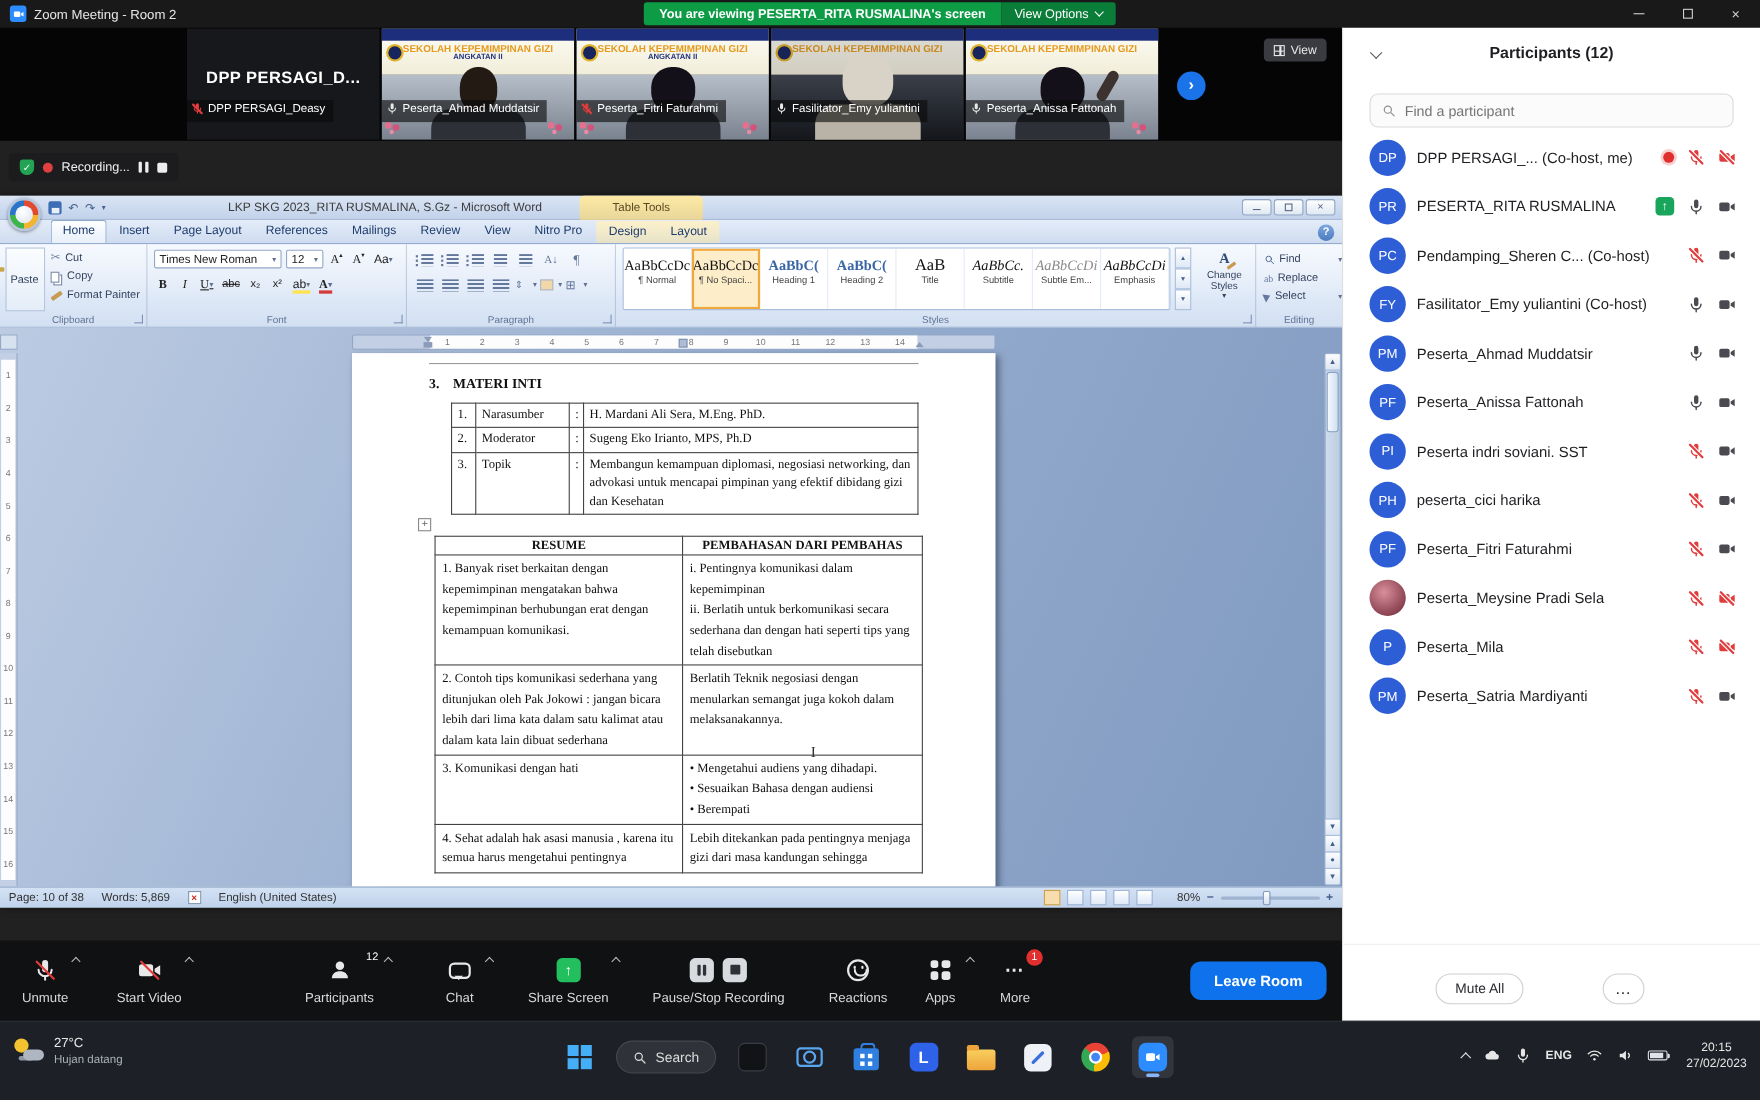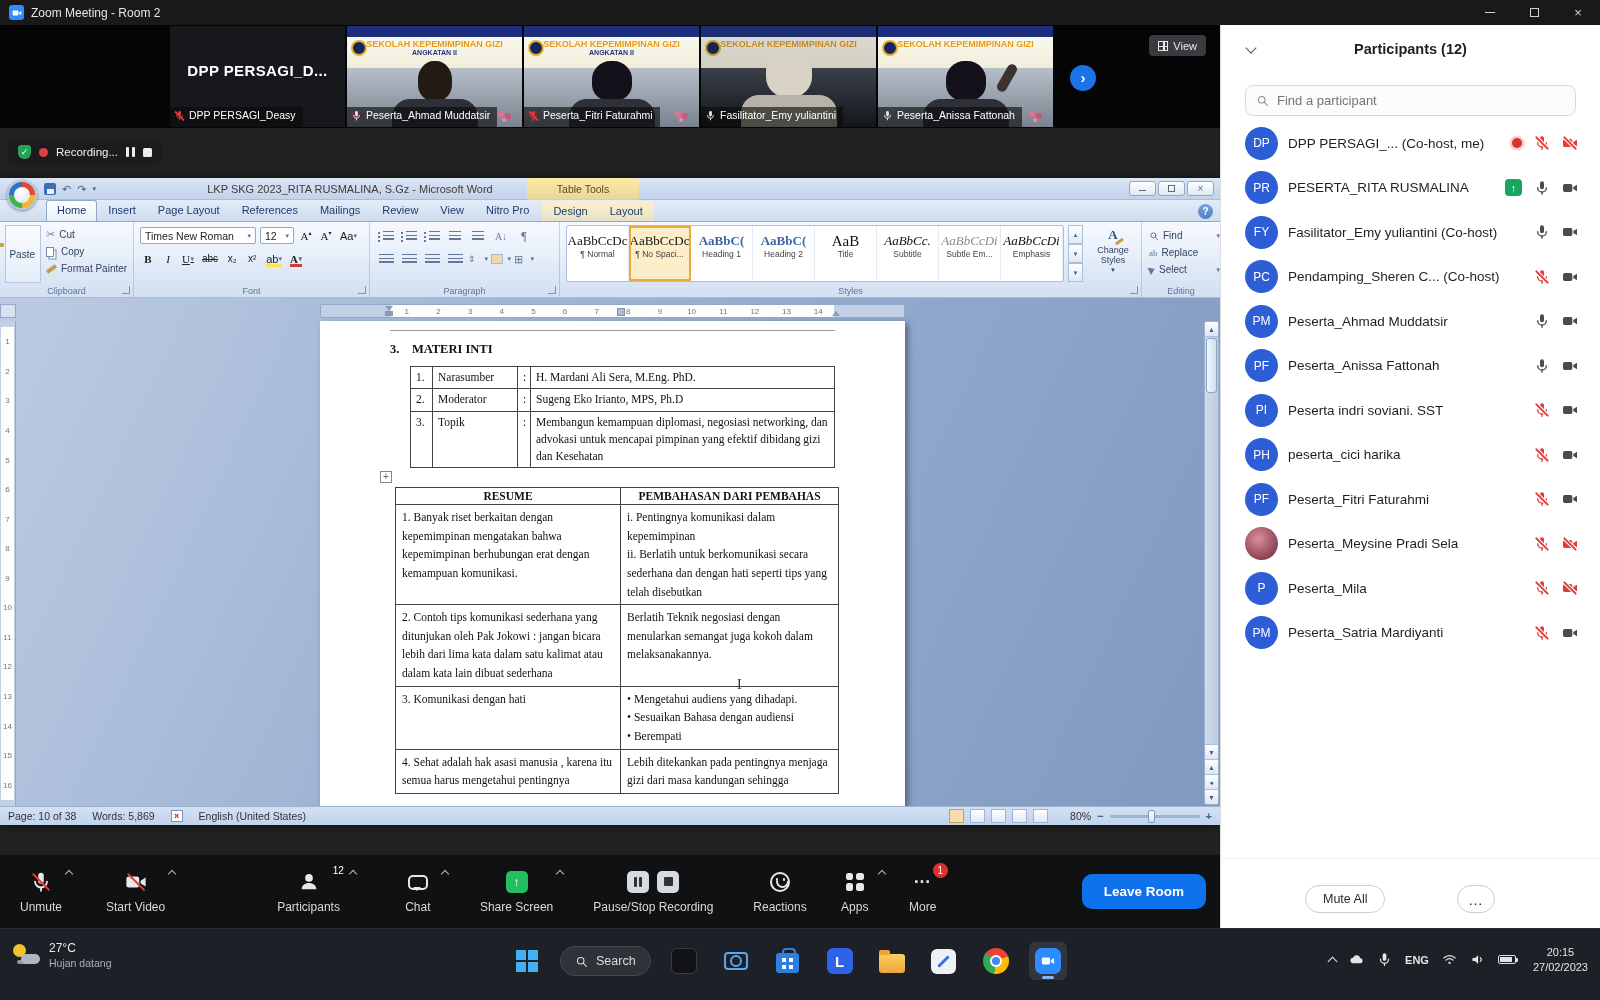--- a/index.html
+++ b/index.html
@@ -39,21 +39,21 @@
 .vperson{position:absolute;left:50%;bottom:0;transform:translateX(-50%);width:100px;height:66px}
 .vhead{position:absolute;left:50%;top:0;transform:translateX(-50%);width:34px;height:40px;border-radius:46% 46% 42% 42%;background:#231a14}
 .vhead.hij-dark{background:#141019;width:40px}
 .vhead.hij-light{background:#d9d2c7;width:46px;height:48px}
 .vshou{position:absolute;left:50%;bottom:-8px;transform:translateX(-50%);width:86px;height:36px;border-radius:18px 18px 0 0;background:#2e3038}
 .vshou.light{background:#b9b2a6}
 .varm{position:absolute;right:4px;top:2px;width:10px;height:30px;border-radius:5px;background:#3c3230;transform:rotate(30deg)}
 .vflower{position:absolute;bottom:3px;width:18px;height:13px}
 .vflower::before{content:"";position:absolute;width:6px;height:6px;border-radius:50%;background:#e4708f;box-shadow:7px 2px 0 #d4537a,3px 6px 0 -1px #ec8aa4}
 .vfl-l{left:3px}.vfl-r{right:6px}
-.tlabel{position:absolute;left:0;bottom:0;max-width:100%;display:flex;align-items:flex-end;gap:4px;background:rgba(10,10,10,.62);padding:2px 7px 6px 4px;color:#fff;font-size:10.5px;white-space:nowrap;overflow:hidden;z-index:3}
+.tlabel{position:absolute;left:0;bottom:16px;max-width:100%;display:flex;align-items:flex-start;gap:4px;background:rgba(10,10,10,.62);padding:2px 7px 6px 4px;color:#fff;font-size:10.5px;white-space:nowrap;overflow:hidden;z-index:3}
 .pic{position:relative;width:16px;height:16px;display:inline-block;color:#4a4a50;flex:none}
 .pic-sm{width:11px;height:11px}
 .ic-red{color:#e23b3b}
 .ic-white{color:#e8e8e8}
 .slash{position:absolute;left:-1px;top:7px;width:18px;height:2px;border-radius:2px;background:#e23b3b;transform:rotate(45deg)}
 .pic-sm .slash{width:13px;top:5px}
 .onwhite .slash{box-shadow:0 0 0 1px #fff}
 .next-btn{position:absolute;left:1070px;top:40px;width:26px;height:26px;border-radius:50%;background:#1a73e8;color:#fff;font-size:15px;font-weight:700;display:flex;align-items:center;justify-content:center;padding-bottom:2px}
 .view-btn{position:absolute;right:14px;top:10px;height:21px;background:rgba(62,64,70,.92);border-radius:4px;color:#e8e8e8;font-size:11px;display:flex;align-items:center;gap:5px;padding:0 9px}
 .grid-ico{width:10px;height:10px;border:1.2px solid #e8e8e8;position:relative}
@@ -291,20 +291,27 @@
 
 <div id="canvas">
 
   <div class="ztitle">
     <span class="zt-ico">
         <svg viewBox="0 0 24 24">
           <use href="#sym-cam"></use>
         </svg>
       </span>
     <span>Zoom Meeting - Room 2</span>
+    <div class="zt-center">
+      <div class="zt-banner">You are viewing PESERTA_RITA RUSMALINA's screen</div>
+      <div class="zt-vo">
+        <span>View Options</span>
+        <span class="chev-dn"></span>
+      </div>
+    </div>
     <div class="wctrl">
       <div class="wc">
           <span class="wc-minbar"></span>
         </div>
       <div class="wc">
           <span class="wc-maxbox"></span>
         </div>
       <div class="wc">×</div>
     </div>
   </div>
@@ -1004,52 +1011,52 @@
         <svg class="psvg" viewBox="0 0 24 24">
                 <use href="#sym-cam"></use>
               </svg>
 
       </span>
     </div>
   </div>
 
   <div class="prow">
     <div class="pav">
+            <span>PC</span>
+          </div>
+    <div class="pname">Pendamping_Sheren C... (Co-host)</div>
+    <div class="pics">
+
+      <span class="pic onwhite ic-red">
+        <svg class="psvg" viewBox="0 0 24 24">
+                <use href="#sym-mic"></use>
+              </svg>
+        <span class="slash"></span>
+      </span>
+      <span class="pic onwhite">
+        <svg class="psvg" viewBox="0 0 24 24">
+                <use href="#sym-cam"></use>
+              </svg>
+
+      </span>
+    </div>
+  </div>
+
+  <div class="prow">
+    <div class="pav">
             <span>FY</span>
           </div>
     <div class="pname">Fasilitator_Emy yuliantini (Co-host)</div>
     <div class="pics">
 
       <span class="pic onwhite">
         <svg class="psvg" viewBox="0 0 24 24">
                 <use href="#sym-mic"></use>
               </svg>
 
-      </span>
-      <span class="pic onwhite">
-        <svg class="psvg" viewBox="0 0 24 24">
-                <use href="#sym-cam"></use>
-              </svg>
-
-      </span>
-    </div>
-  </div>
-
-  <div class="prow">
-    <div class="pav">
-            <span>PC</span>
-          </div>
-    <div class="pname">Pendamping_Sheren C... (Co-host)</div>
-    <div class="pics">
-
-      <span class="pic onwhite ic-red">
-        <svg class="psvg" viewBox="0 0 24 24">
-                <use href="#sym-mic"></use>
-              </svg>
-        <span class="slash"></span>
       </span>
       <span class="pic onwhite">
         <svg class="psvg" viewBox="0 0 24 24">
                 <use href="#sym-cam"></use>
               </svg>
 
       </span>
     </div>
   </div>
 

